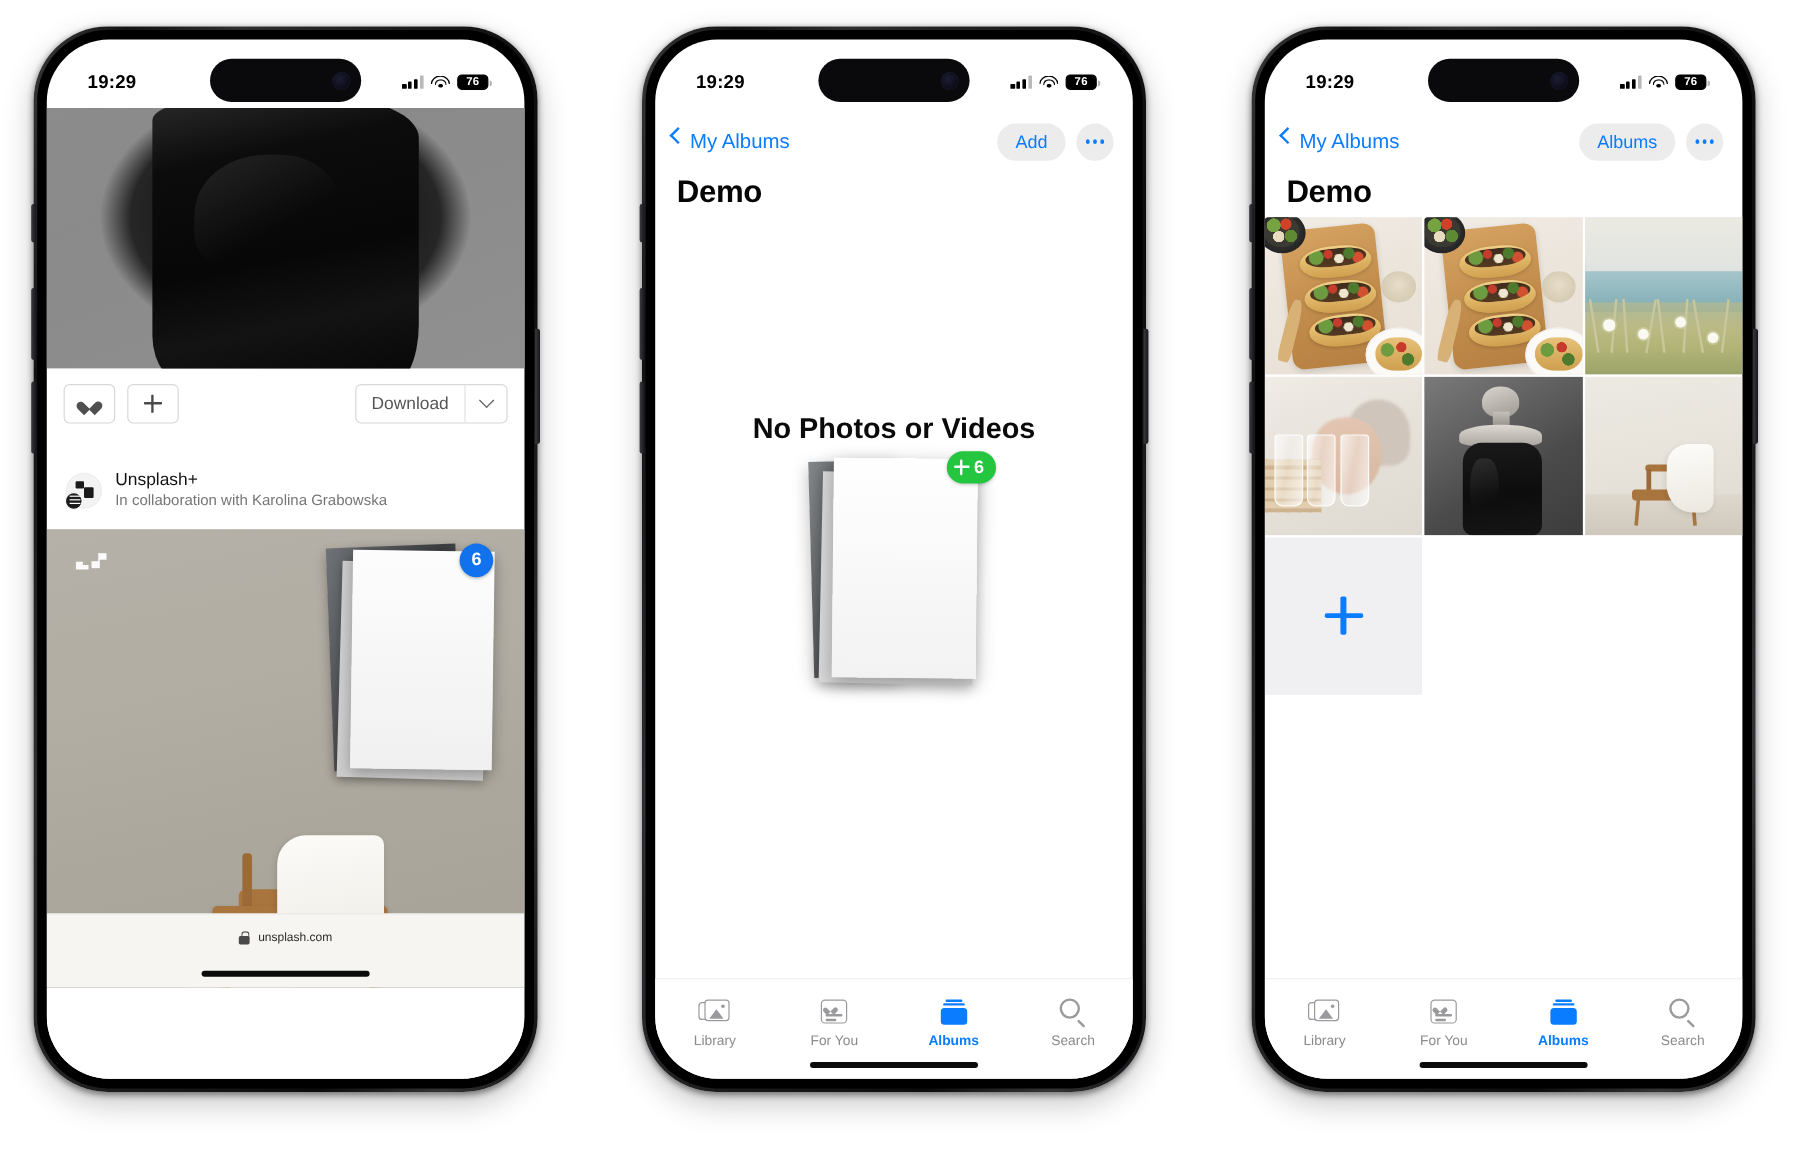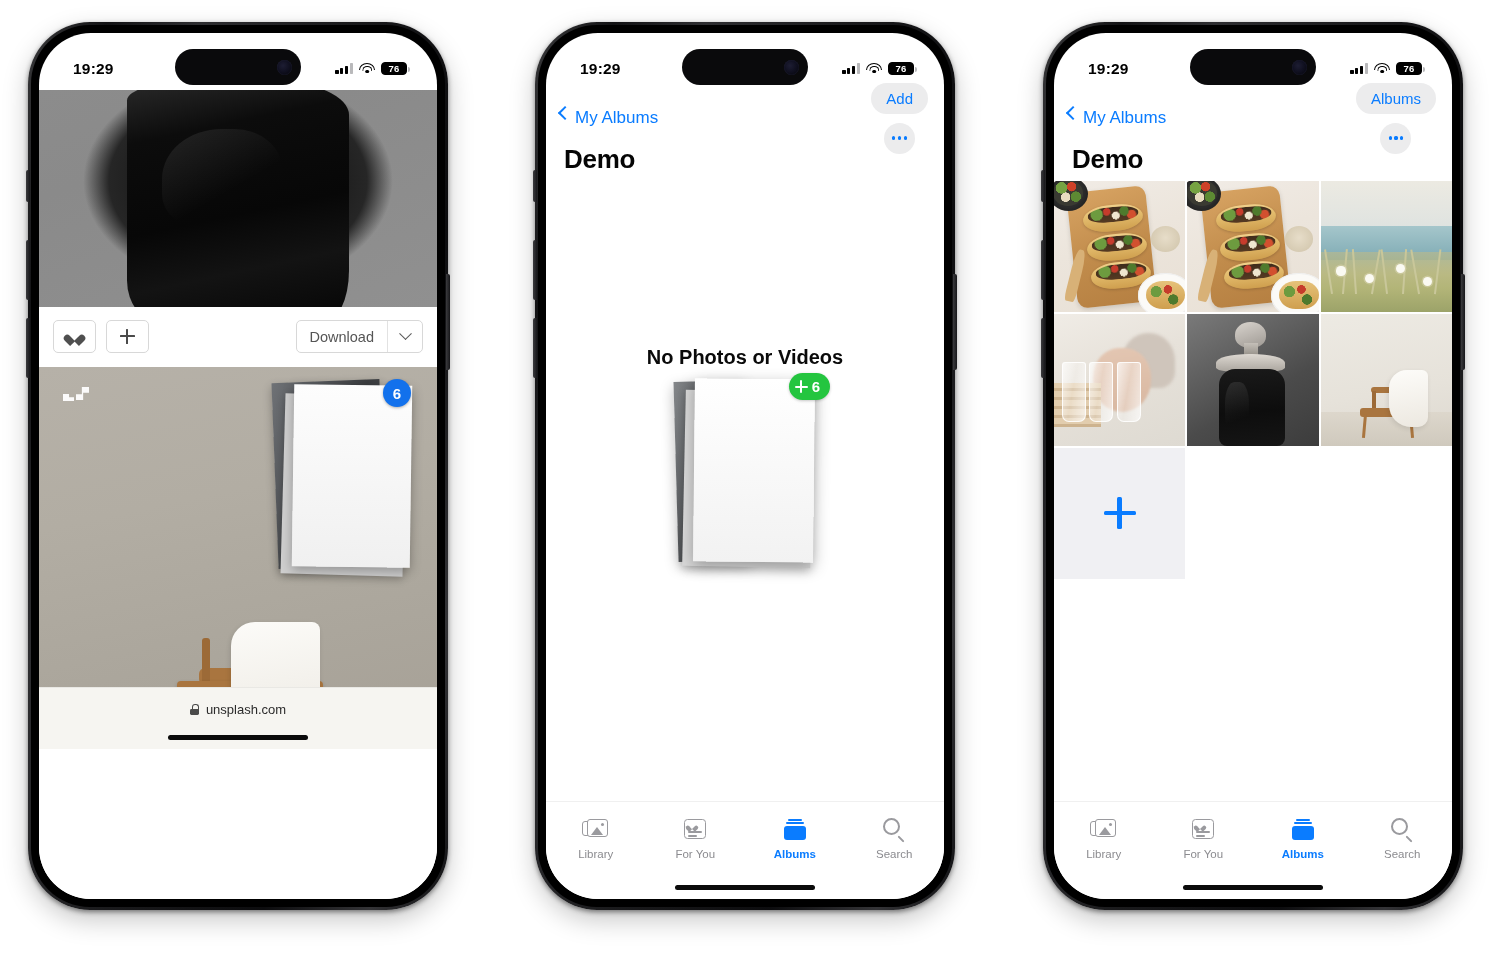--- a/index.html
+++ b/index.html
@@ -177,42 +177,42 @@
     position:absolute; right:4px; top:0; width:28px; height:28px; border-radius:50%;
     background:#1271ec; color:#fff; font-size:15px; font-weight:600;
     display:flex; align-items:center; justify-content:center; z-index:5;
     box-shadow:0 1px 3px rgba(0,0,0,.3);
   }
   .safari-bar{
     position:absolute; left:0; bottom:0; width:100%; height:62px;
     background:#f6f5f1; display:flex; flex-direction:column; align-items:center;
     padding-top:14px; border-top:1px solid rgba(0,0,0,.05);
   }
-  .url-row{ display:flex; align-items:center; gap:7px; font-size:13px; color:#2b2b2b; }
+  .url-row{ display:flex; align-items:center; gap:7px; font-size:10px; color:#2b2b2b; }
   .lock{ width:9px; height:11px; position:relative; }
   .lock::before{ content:""; position:absolute; left:0; bottom:0; width:9px; height:6.5px; background:#4a4a4a;
     border-radius:1.4px; }
   .lock::after{ content:""; position:absolute; left:2px; top:0; width:5px; height:6px; border:1.5px solid #4a4a4a;
     border-bottom:none; border-radius:3px 3px 0 0; }
 
   
   .nav-bar{ display:flex; align-items:center; padding:10px 16px 0 14px; height:46px; }
   .back-link{ display:flex; align-items:flex-start; gap:4px; color:#0a7cff; font-size:17px; }
   .chev-l{ width:10px; height:10px; border-left:2.4px solid #0a7cff; border-bottom:2.4px solid #0a7cff;
     transform:rotate(45deg); margin-right:1px; }
-  .nav-right{ margin-left:auto; display:flex; align-items:center; gap:9px;flex-direction:column; }
+  .nav-right{ margin-left:auto; display:flex; align-items:center; gap:9px; }
   .pill-btn{ height:31px; padding:0 15px; border-radius:16px; background:#ececed;
     display:flex; align-items:center; justify-content:center; color:#0a7cff; font-size:15px; font-weight:500; }
   .round-btn{ width:31px; height:31px; border-radius:50%; background:#ececed;
     display:flex; align-items:center; justify-content:center; gap:2.6px; }
   .round-btn i{ width:3.2px; height:3.2px; border-radius:50%; background:#0a7cff; display:block; }
   .big-title{ padding:8px 18px 0 18px; font-size:26px; font-weight:700; color:#050505; letter-spacing:-.3px; }
 
   .tabbar{
-    position:absolute; left:0; bottom:0; width:100%; height:98px;
+    position:absolute; left:0; bottom:0; width:100%; height:84px;
     background:#fff; display:flex; align-items:flex-start; padding-top:14px;
     border-top:1px solid rgba(0,0,0,.06);
   }
   .tab{ flex:1; display:flex; flex-direction:column; align-items:center; gap:6px; }
   .tab-label{ font-size:11.5px; color:#8b8b8f; }
   .tab.active .tab-label{ color:#0a7cff; font-weight:600; }
   .tab-ic{ height:26px; display:flex; align-items:center; justify-content:center; }
   .ic-library{ position:relative; width:27px; height:21px; }
   .ic-library .bk{ position:absolute; left:0; top:2px; width:20px; height:15px; border:1.8px solid #9a9a9e;
     border-radius:3px; }
@@ -241,21 +241,21 @@
   .ic-search .ring{ position:absolute; left:0; top:0; width:17px; height:17px; border:2px solid #9a9a9e;
     border-radius:50%; }
   .ic-search .stick{ position:absolute; right:0px; bottom:0px; width:8px; height:2px; background:#9a9a9e;
     border-radius:1px; transform:rotate(45deg); }
   .home-ind{ position:absolute; left:50%; transform:translateX(-50%); bottom:9px;
     width:140px; height:5px; border-radius:3px; background:#0b0b0b; }
 
   
   .empty-wrap{ position:absolute; left:0; top:0; width:100%; height:100%;
     display:flex; flex-direction:column; align-items:center; justify-content:center; padding-bottom:16px; }
-  .empty-title{ font-size:20px; font-weight:700; color:#0a0a0a; margin-bottom:6px; }
+  .empty-title{ font-size:24px; font-weight:700; color:#0a0a0a; margin-bottom:6px; }
   .drop-stack{ position:relative; width:150px; height:195px; }
   .drop-stack .s-back{ position:absolute; left:6px; top:6px; width:72px; height:180px;
     background:linear-gradient(105deg,#84878a,#3c3e41 60%,#5b5e61); transform:rotate(-1.6deg);
     box-shadow:0 5px 14px rgba(0,0,0,.28); }
   .drop-stack .s-mid{ position:absolute; left:14px; top:16px; width:128px; height:176px;
     background:#d9d9d9; transform:rotate(1.2deg); box-shadow:0 3px 10px rgba(0,0,0,.2); }
   .drop-stack .s-front{ position:absolute; left:24px; top:4px; width:120px; height:183px;
     background:linear-gradient(180deg,#fff,#f2f2f2); transform:rotate(.6deg);
     box-shadow:0 5px 16px rgba(0,0,0,.3); }
   .drop-badge{ position:absolute; right:-10px; top:-2px; height:27px; padding:0 10px 0 6px;
@@ -431,20 +431,31 @@
             <div class="plus-sh"></div>
           </div>
           <div class="dl-group">
             <div class="dl-main">Download</div>
             <div class="dl-caret">
               <div class="chev-d"></div>
             </div>
           </div>
         </div>
 
+        <div class="author-row">
+          <div class="avatar">
+            <div class="sq1"></div>
+              <div class="sq2"></div>
+              <div class="badge"></div>
+          </div>
+          <div>
+            <div class="author-name">Unsplash+</div>
+            <div class="author-sub">In collaboration with Karolina Grabowska</div>
+          </div>
+        </div>
 
         <div class="second-photo">
           <div class="uns-logo"></div>
           <div class="chair">
             <div class="backr"></div>
               <div class="post-l"></div>
               <div class="post-r"></div>
             <div class="seat"></div>
               <div class="leg-l"></div>
               <div class="leg-r"></div>

